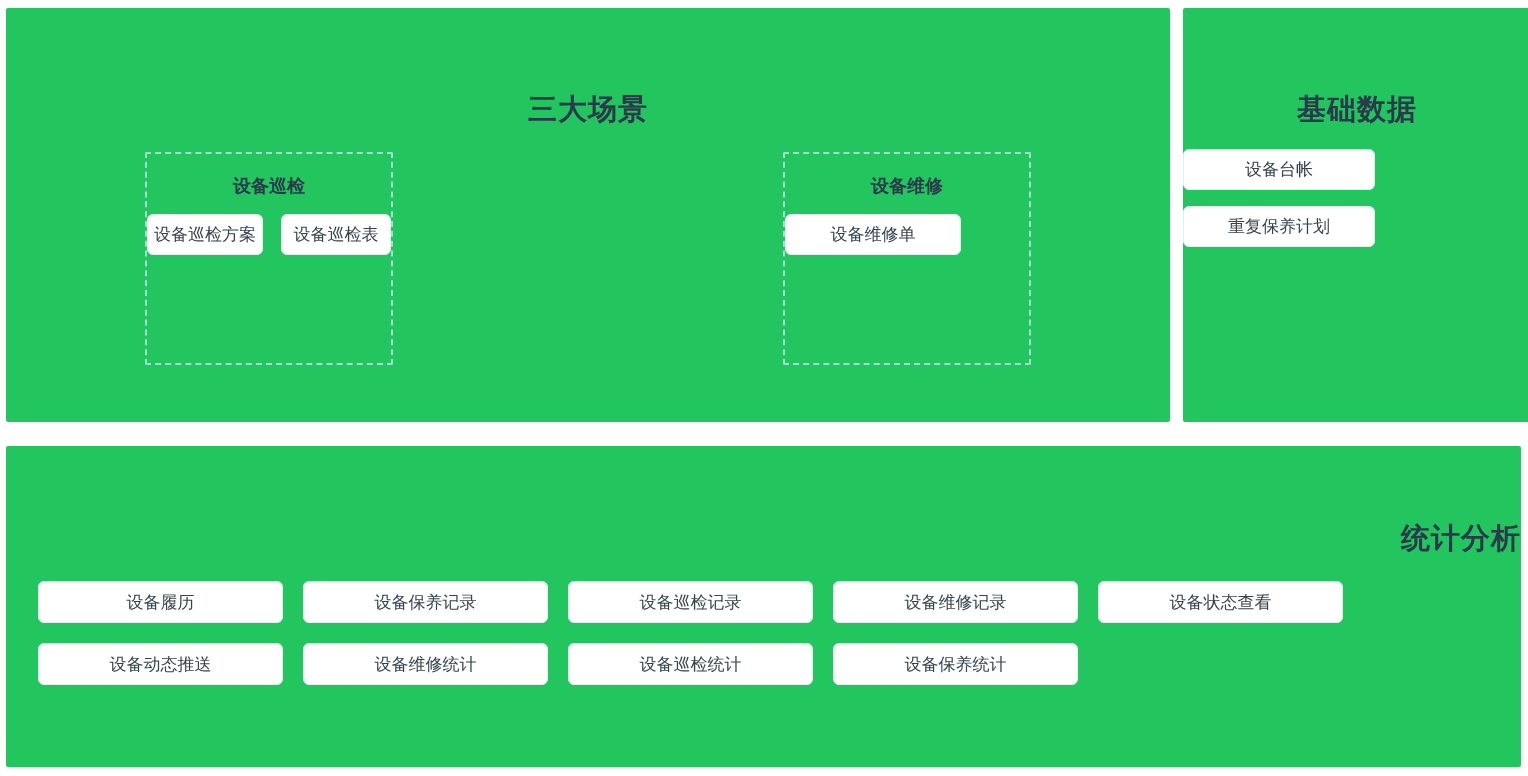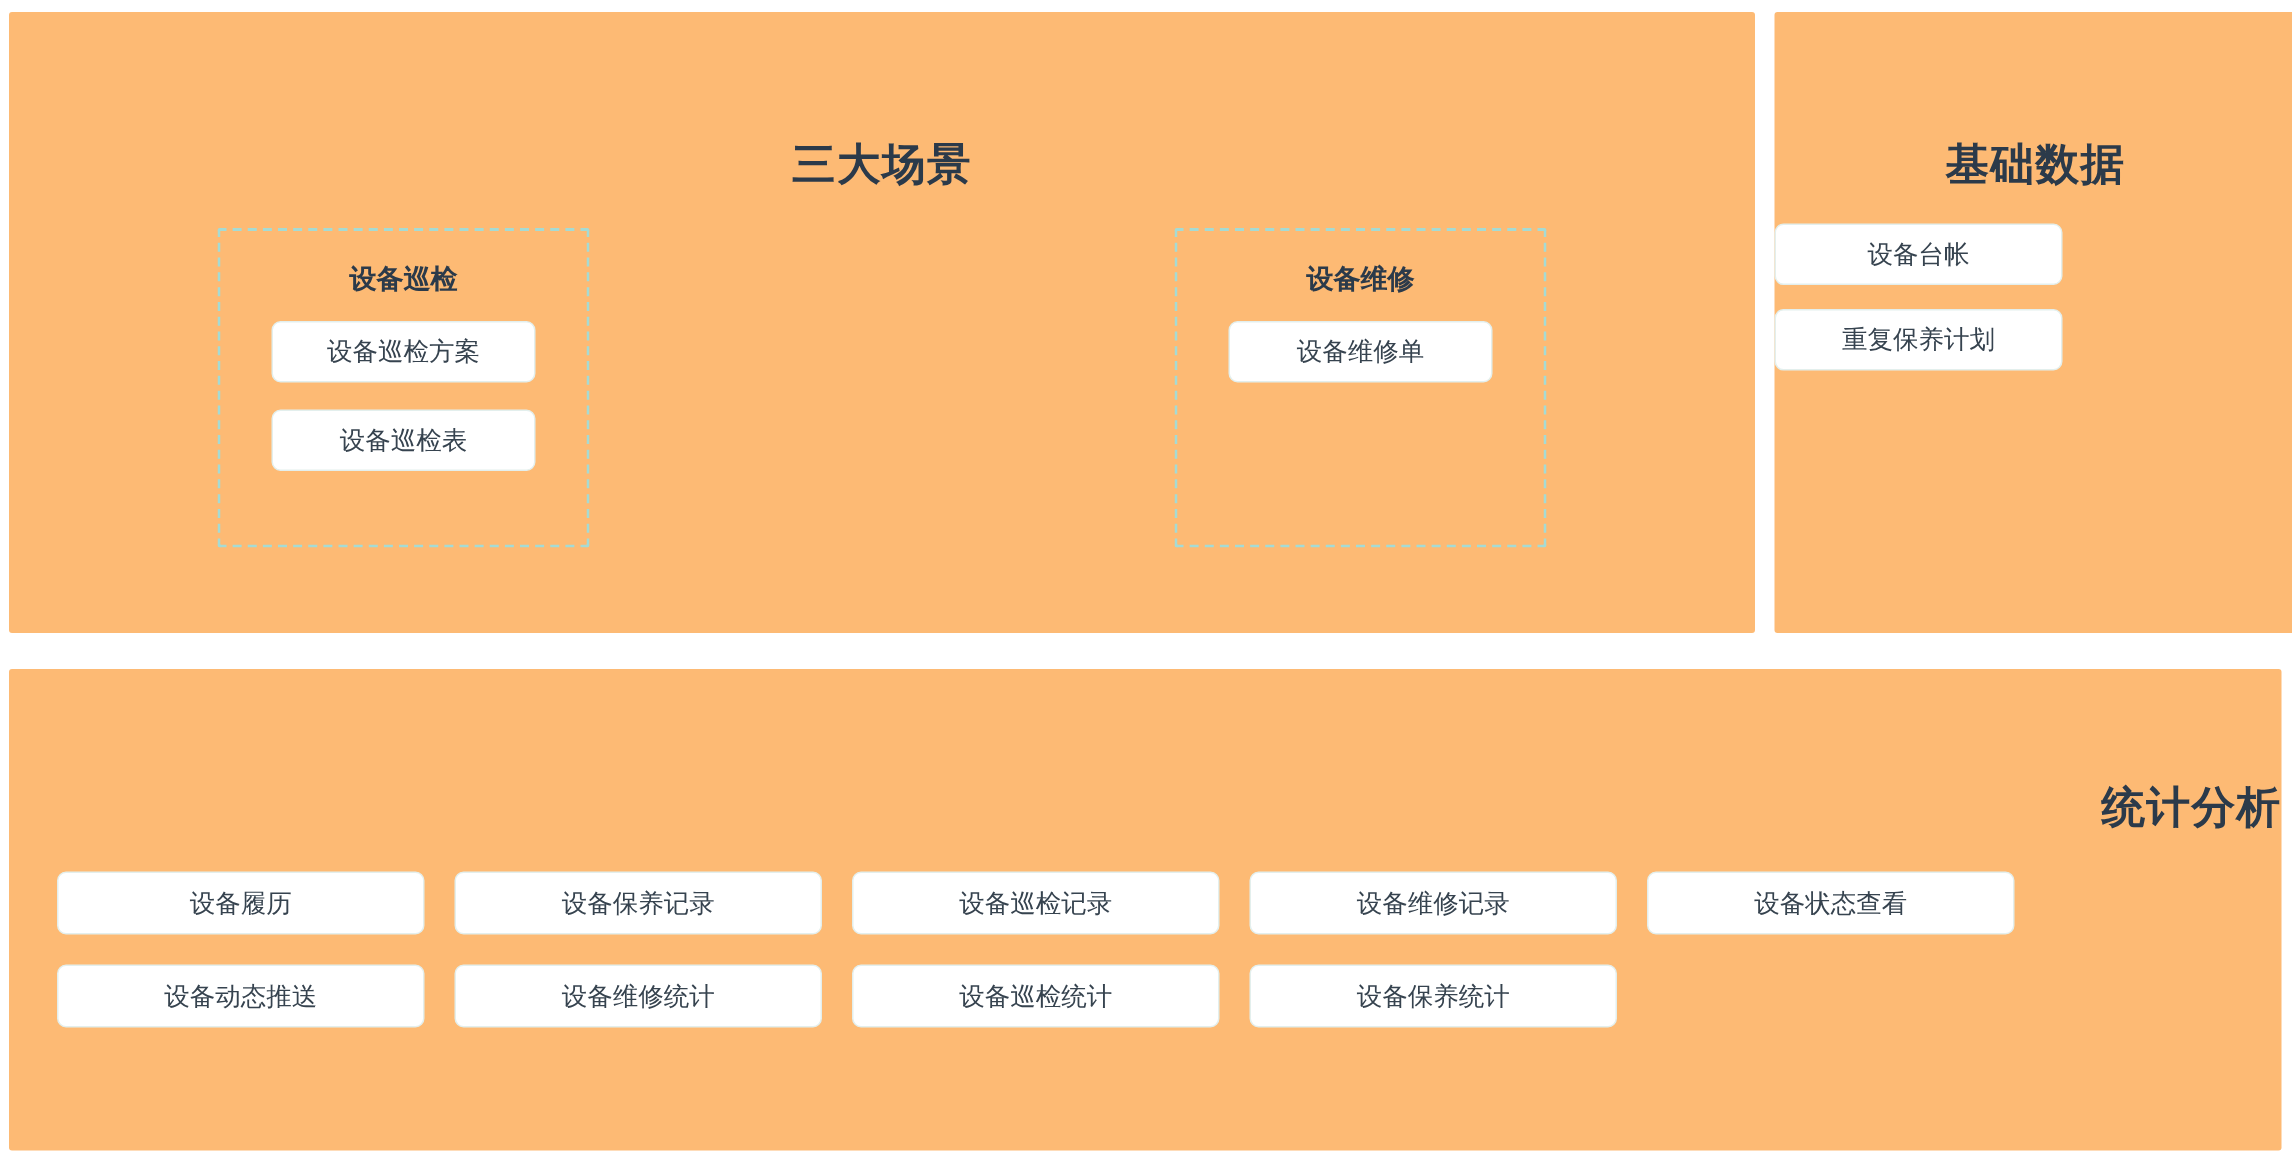--- a/index.html
+++ b/index.html
@@ -17,21 +17,21 @@
 
   .canvas {
     position: relative;
     width: 1528px;
     height: 776px;
   }
 
   
   .panel {
     position: absolute;
-    background: #fdba74;
+    background: #22c55e;
     border-radius: 2px;
   }
 
   #panel-scenarios {
     left: 6px;
     top: 8px;
     width: 1164px;
     height: 414px;
   }
 
@@ -88,21 +88,20 @@
     font-weight: bold;
     color: #2b3a4a;
   }
 
   .group-buttons {
     position: absolute;
     top: 60px;
     left: 0;
     right: 0;
     display: flex;
-    flex-direction: column;
     align-items: center;
     gap: 18px;
   }
 
   
   .tile-btn {
     background: #ffffff;
     border: 1px solid #e3efed;
     border-radius: 6px;
     box-sizing: border-box;

